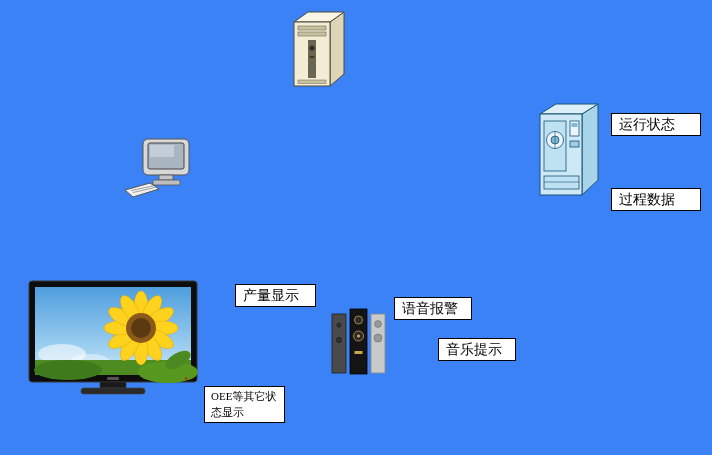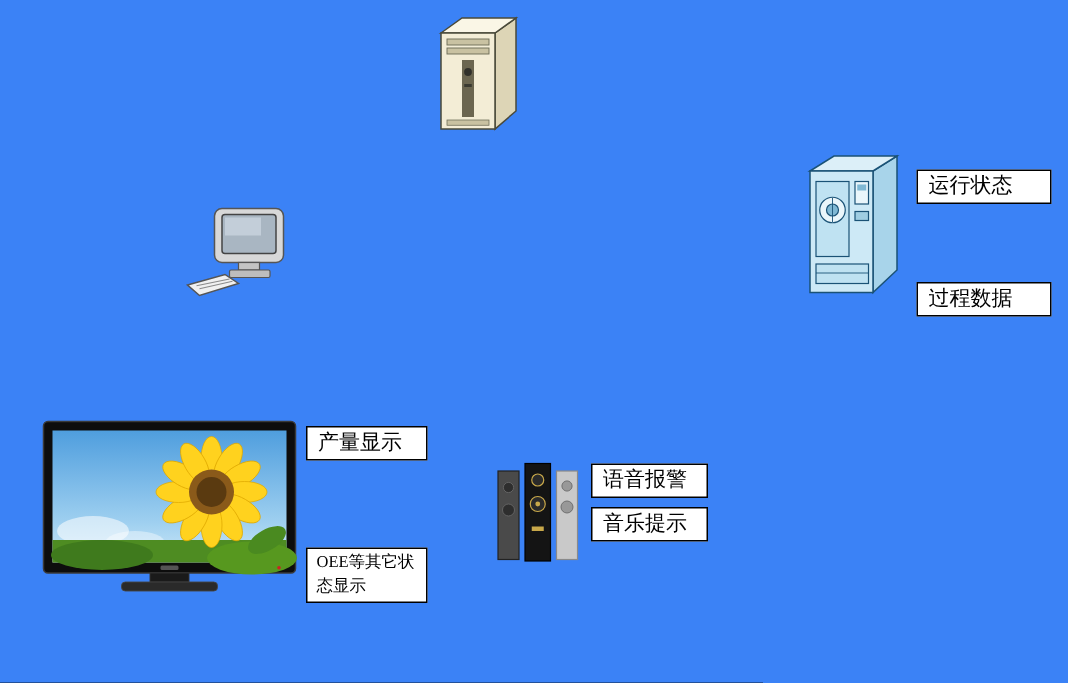--- a/index.html
+++ b/index.html
@@ -133,35 +133,35 @@
         <circle cx="113" cy="48" r="15" fill="#8a5a1a"></circle>
         <circle cx="113" cy="48" r="10" fill="#5a3a10"></circle>
       </g>
       <rect x="79" y="97" width="12" height="3" rx="1" fill="#555555"></rect>
       <circle cx="158" cy="98.5" r="1.2" fill="#cc2222"></circle>
       <rect x="72" y="102" width="26" height="6" fill="#1a1a1a" stroke="#333333" stroke-width="0.6"></rect>
       <rect x="53" y="108" width="64" height="6" rx="2.5" fill="#2a2a2a" stroke="#444444" stroke-width="0.6"></rect>
     </svg>
   </div>
 
-  <div class="label-box lbl-tv" style="top:284px;"><span>产量显示</span></div>
-  <div class="label-box lbl-tv lbl-small" style="top:365px;"><span>OEE等其它状态显示</span></div>
+  <div class="label-box lbl-tv" style="top:284px;margin-left:31px;"><span>产量显示</span></div>
+  <div class="label-box lbl-tv lbl-small" style="top:386px;"><span>OEE等其它状态显示</span></div>
 
   <div class="icon speakers-icon">
     <svg viewBox="0 0 58 70" aria-hidden="true">
       <rect x="2" y="7" width="14" height="59" fill="#4a4a4a" stroke="#222222" stroke-width="0.8"></rect>
       <circle cx="9" cy="18" r="3.4" fill="#2e2e2e" stroke="#666666" stroke-width="0.6"></circle>
       <circle cx="9" cy="33" r="4" fill="#2e2e2e" stroke="#666666" stroke-width="0.6"></circle>
       <rect x="20" y="2" width="17" height="65" fill="#141414" stroke="#000000" stroke-width="0.8"></rect>
       <circle cx="28.5" cy="13" r="4" fill="#2a2a2a" stroke="#c8a84a" stroke-width="0.8"></circle>
       <circle cx="28.5" cy="29" r="5" fill="#2a2a2a" stroke="#c8a84a" stroke-width="0.8"></circle>
       <circle cx="28.5" cy="29" r="1.6" fill="#c8a84a"></circle>
       <rect x="24.5" y="44" width="8" height="3" fill="#c8a84a"></rect>
       <rect x="41" y="7" width="14" height="59" fill="#c9c9c9" stroke="#8a8a8a" stroke-width="0.8"></rect>
       <circle cx="48" cy="17" r="3.4" fill="#989898" stroke="#6a6a6a" stroke-width="0.6"></circle>
       <circle cx="48" cy="31" r="4" fill="#989898" stroke="#6a6a6a" stroke-width="0.6"></circle>
     </svg>
   </div>
 
-  <div class="label-box lbl-speaker" style="top:309px;"><span>语音报警</span></div>
-  <div class="label-box lbl-speaker" style="top:338px;"><span>音乐提示</span></div>
+  <div class="label-box lbl-speaker" style="top:297px;"><span>语音报警</span></div>
+  <div class="label-box lbl-speaker" style="top:338px;margin-left:44px;"><span>音乐提示</span></div>
 
 </div>
 
 </body></html>

